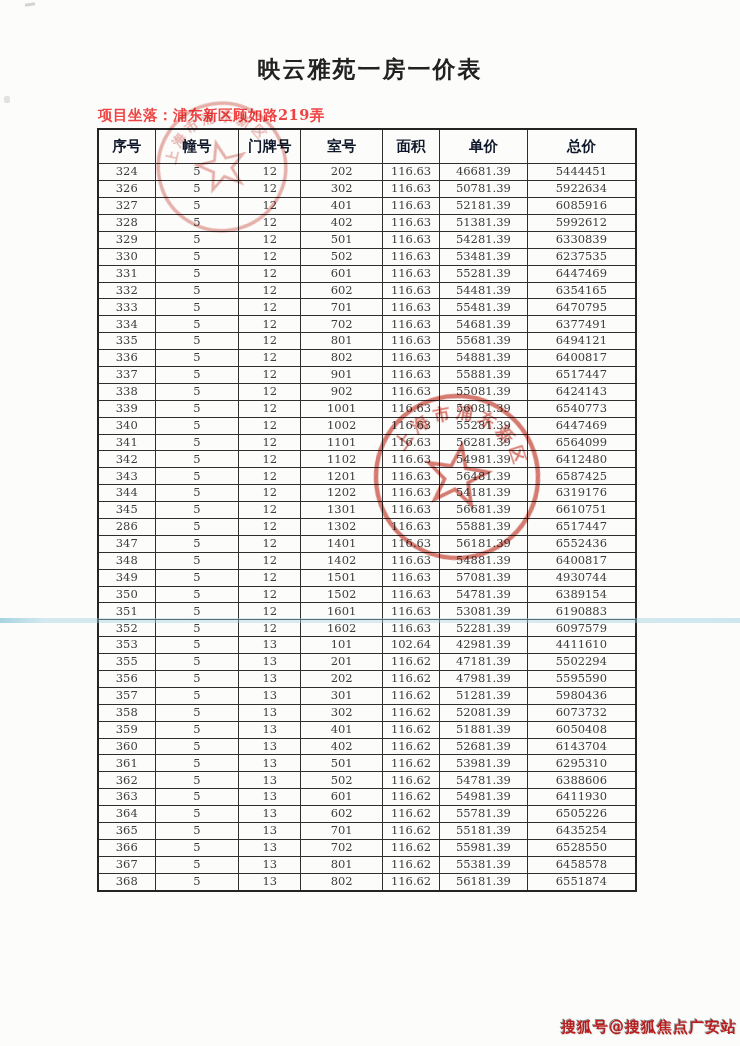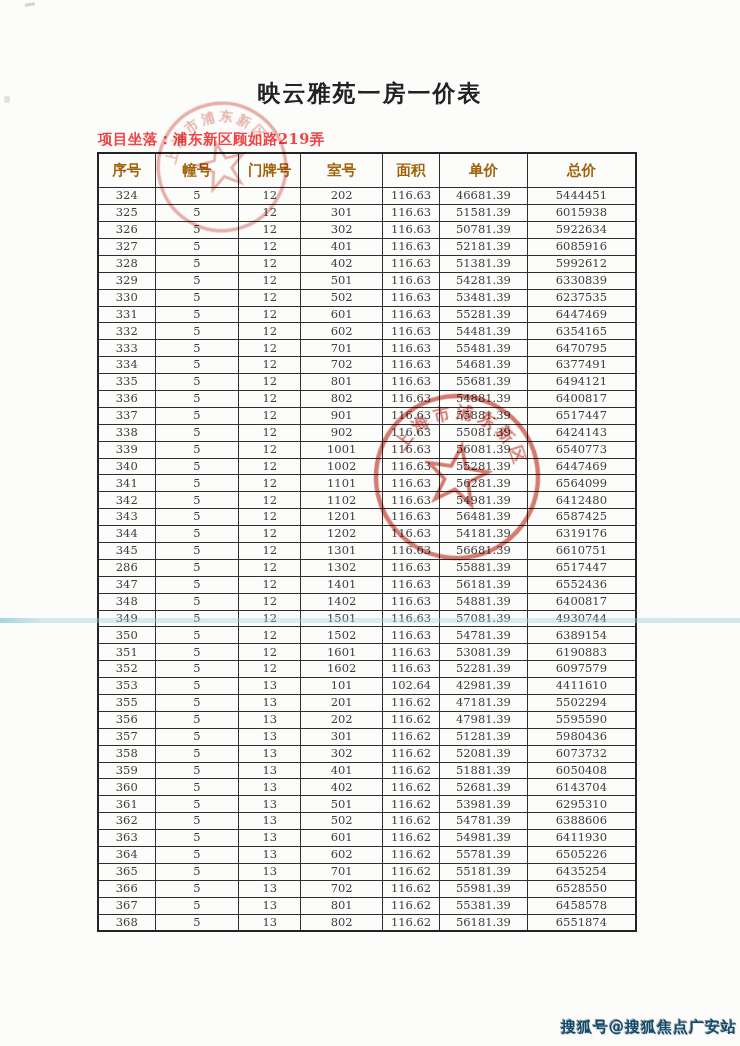--- a/index.html
+++ b/index.html
@@ -9,21 +9,21 @@
     overflow: hidden;
     font-family: "DejaVu Serif", "Liberation Serif", serif;
   }
   .sheet {
     position: relative;
     width: 740px; height: 1046px;
     background: #fcfcfb;
   }
   .doc-title {
     margin: 0;
-    padding-top: 80px;
+    padding-top: 56px;
     text-align: center;
     font-size: 23px;
     font-weight: bold;
     letter-spacing: 2px;
     color: #222;
     line-height: 1.1;
   }
   .location-line {
     margin: 25px 0 3px 98px;
     font-size: 14.5px;
@@ -44,21 +44,21 @@
     vertical-align: middle;
     padding: 0;
     overflow: hidden;
     white-space: nowrap;
   }
   table.price-table { border: 2px solid #242424; }
   table.price-table th {
     height: 33px;
     font-size: 14.5px;
     font-weight: bold;
-    color: #a16207;
+    color: #0f172a;
   }
   table.price-table td {
     height: 15.9px;
     font-size: 11.5px;
     color: #3d3d3d;
     line-height: 1;
   }
   
   .scan-line {
     position: absolute;
@@ -108,21 +108,21 @@
     fill: currentColor;
     font-family: "DejaVu Sans", sans-serif;
     font-weight: bold;
   }
   .watermark {
     position: absolute;
     right: 3px; bottom: 9px;
     font-size: 15px;
     font-weight: bold;
     letter-spacing: 1px;
-    color: #0c4a6e;
+    color: #b91c1c;
     text-shadow: 1px 1px 0 #e8e8e8, -1px -1px 0 #8f8f8f;
     font-family: "DejaVu Sans", sans-serif;
   }
 </style>
 </head>
 <body>
 
 <div class="sheet">
 
   <div class="speck-a"></div>
@@ -157,29 +157,20 @@
         <tr>
           <td>324</td>
           <td>5</td>
           <td>12</td>
           <td>202</td>
           <td>116.63</td>
           <td>46681.39</td>
           <td>5444451</td>
         </tr>
         <tr>
-          <td>325</td>
-          <td>5</td>
-          <td>12</td>
-          <td>301</td>
-          <td>116.63</td>
-          <td>51581.39</td>
-          <td>6015938</td>
-        </tr>
-        <tr>
           <td>326</td>
           <td>5</td>
           <td>12</td>
           <td>302</td>
           <td>116.63</td>
           <td>50781.39</td>
           <td>5922634</td>
         </tr>
         <tr>
           <td>327</td>

